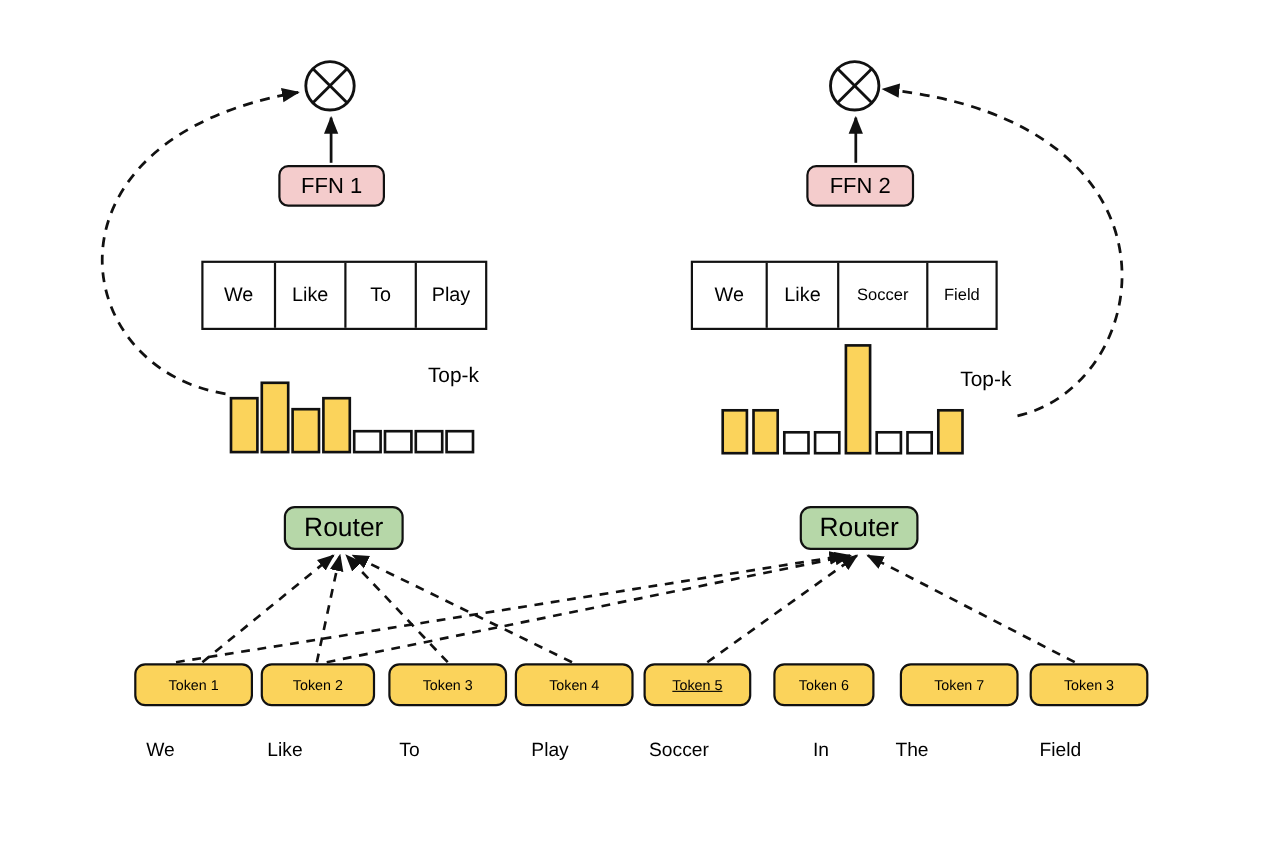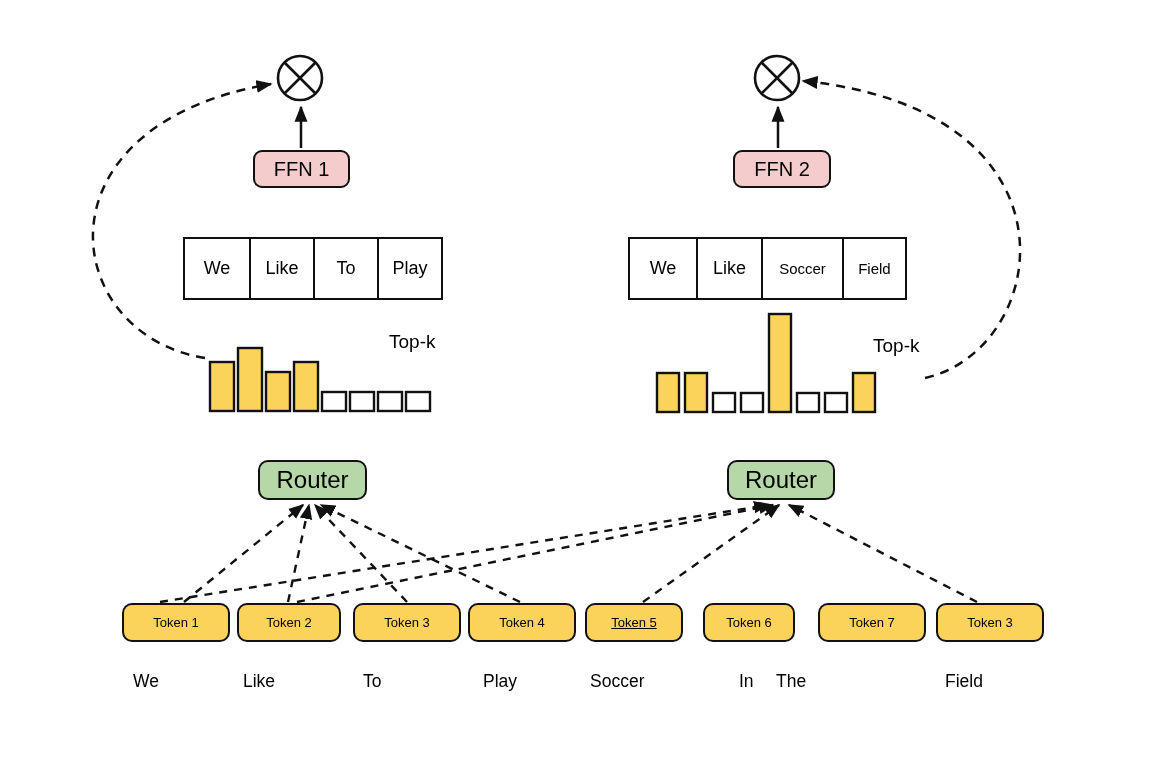--- a/index.html
+++ b/index.html
@@ -150,20 +150,20 @@
         <span>Token 5</span>
       </div>
       <div class="word" style="left:590px;top:671px;">Soccer</div>
       <div class="box token" style="left:703px;top:603px;width:92px;height:39px;">
         <span>Token 6</span>
       </div>
       <div class="word" style="left:716px;top:671px;margin-left:23px;">In</div>
       <div class="box token" style="left:818px;top:603px;width:108px;height:39px;">
         <span>Token 7</span>
       </div>
-      <div class="word" style="left:776px;top:671px;">The</div>
+      <div class="word" style="left:814px;top:671px;">The</div>
       <div class="box token" style="left:936px;top:603px;width:108px;height:39px;">
         <span>Token 3</span>
       </div>
       <div class="word" style="left:945px;top:671px;">Field</div>
     </div>
 
 </div>
 
 </body></html>

